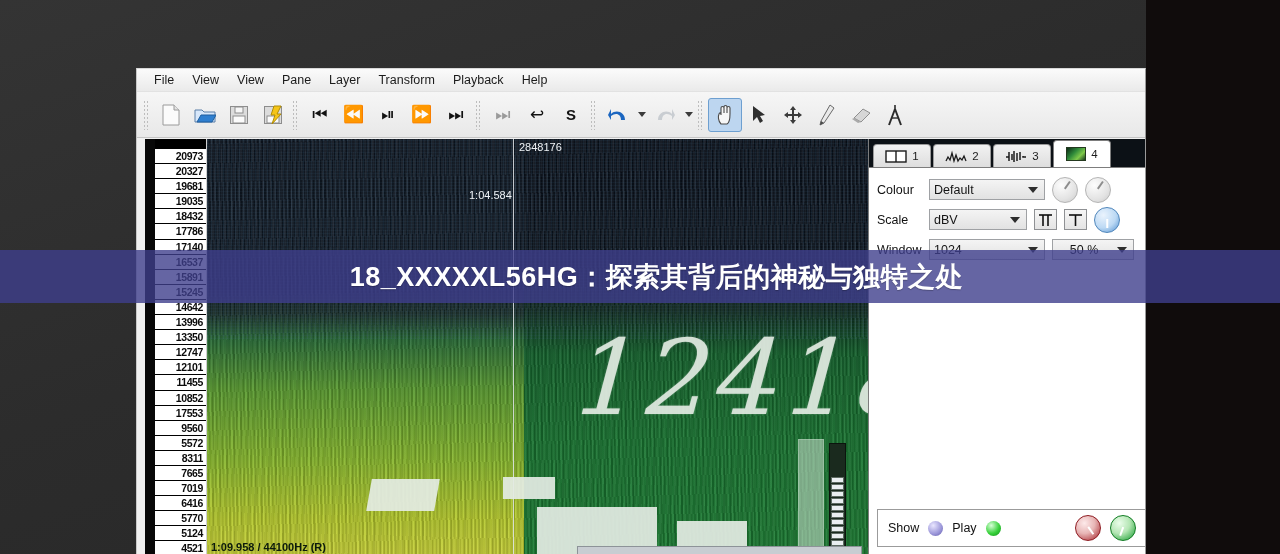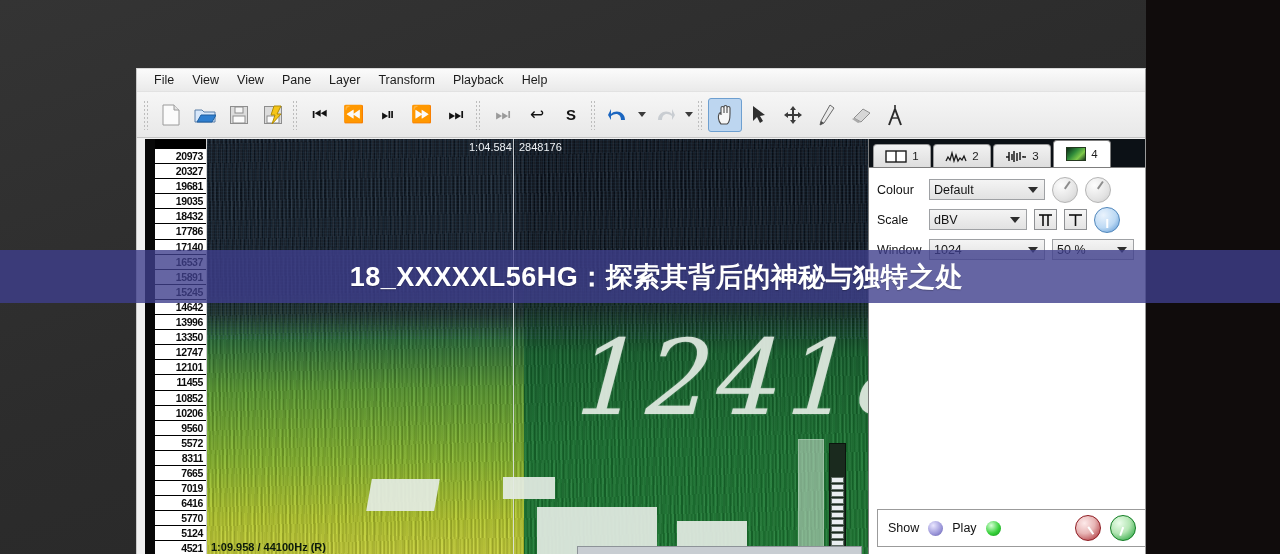--- a/index.html
+++ b/index.html
@@ -528,42 +528,42 @@
       <div class="tick">16537</div>
       <div class="tick">15891</div>
       <div class="tick">15245</div>
       <div class="tick">14642</div>
       <div class="tick">13996</div>
       <div class="tick">13350</div>
       <div class="tick">12747</div>
       <div class="tick">12101</div>
       <div class="tick">11455</div>
       <div class="tick">10852</div>
-      <div class="tick">10206</div>
+      <div class="tick">17553</div>
       <div class="tick">9560</div>
       <div class="tick">5572</div>
       <div class="tick">8311</div>
       <div class="tick">7665</div>
       <div class="tick">7019</div>
       <div class="tick">6416</div>
       <div class="tick">5770</div>
       <div class="tick">5124</div>
       <div class="tick">4521</div>
 
     </div>
 
     <div id="spectro">
       <div class="sg-bg"></div>
       <div class="sg-right-shade"></div>
       <div class="sg-stripes"></div>
       <div class="sg-noise"></div>
       <div class="sg-hf-noise"></div>
 
       <div class="cursor-line" style="left:306px;"></div>
-      <div class="time-label" style="left:262px; text-align:center; width:42px;">1:04.584</div>
+      <div class="time-label" style="left:262px; text-align:center; width:42px;margin-top:48px;">1:04.584</div>
       <div class="time-label" style="left:312px;">2848176</div>
 
       <div class="digits">12418</div>
 
       <div class="blob" style="left:162px; top:340px; width:68px; height:32px; transform:skewX(-10deg);"></div>
       <div class="blob" style="left:296px; top:338px; width:52px; height:22px;"></div>
       <div class="blob" style="left:330px; top:368px; width:120px; height:48px;"></div>
       <div class="blob" style="left:470px; top:382px; width:70px; height:34px;"></div>
 
       <div id="meter-pad"></div>
@@ -644,21 +644,21 @@
           </div>
           <div class="knob blue"></div>
         </div>
 
         <div class="prop-row">
           <div class="prop-label">Window</div>
           <div class="combo" style="width:116px;">
             <span class="cval">1024</span>
             <span class="carrow"></span>
           </div>
-          <div class="combo" style="width:82px;">
+          <div class="combo" style="width:82px;text-align:center;">
             <span class="cval">50 %</span>
             <span class="carrow"></span>
           </div>
         </div>
 
 
         <div id="showplay">
           <span class="lbl">Show</span>
           <span class="led purple"></span>
           <span class="lbl">Play</span>

